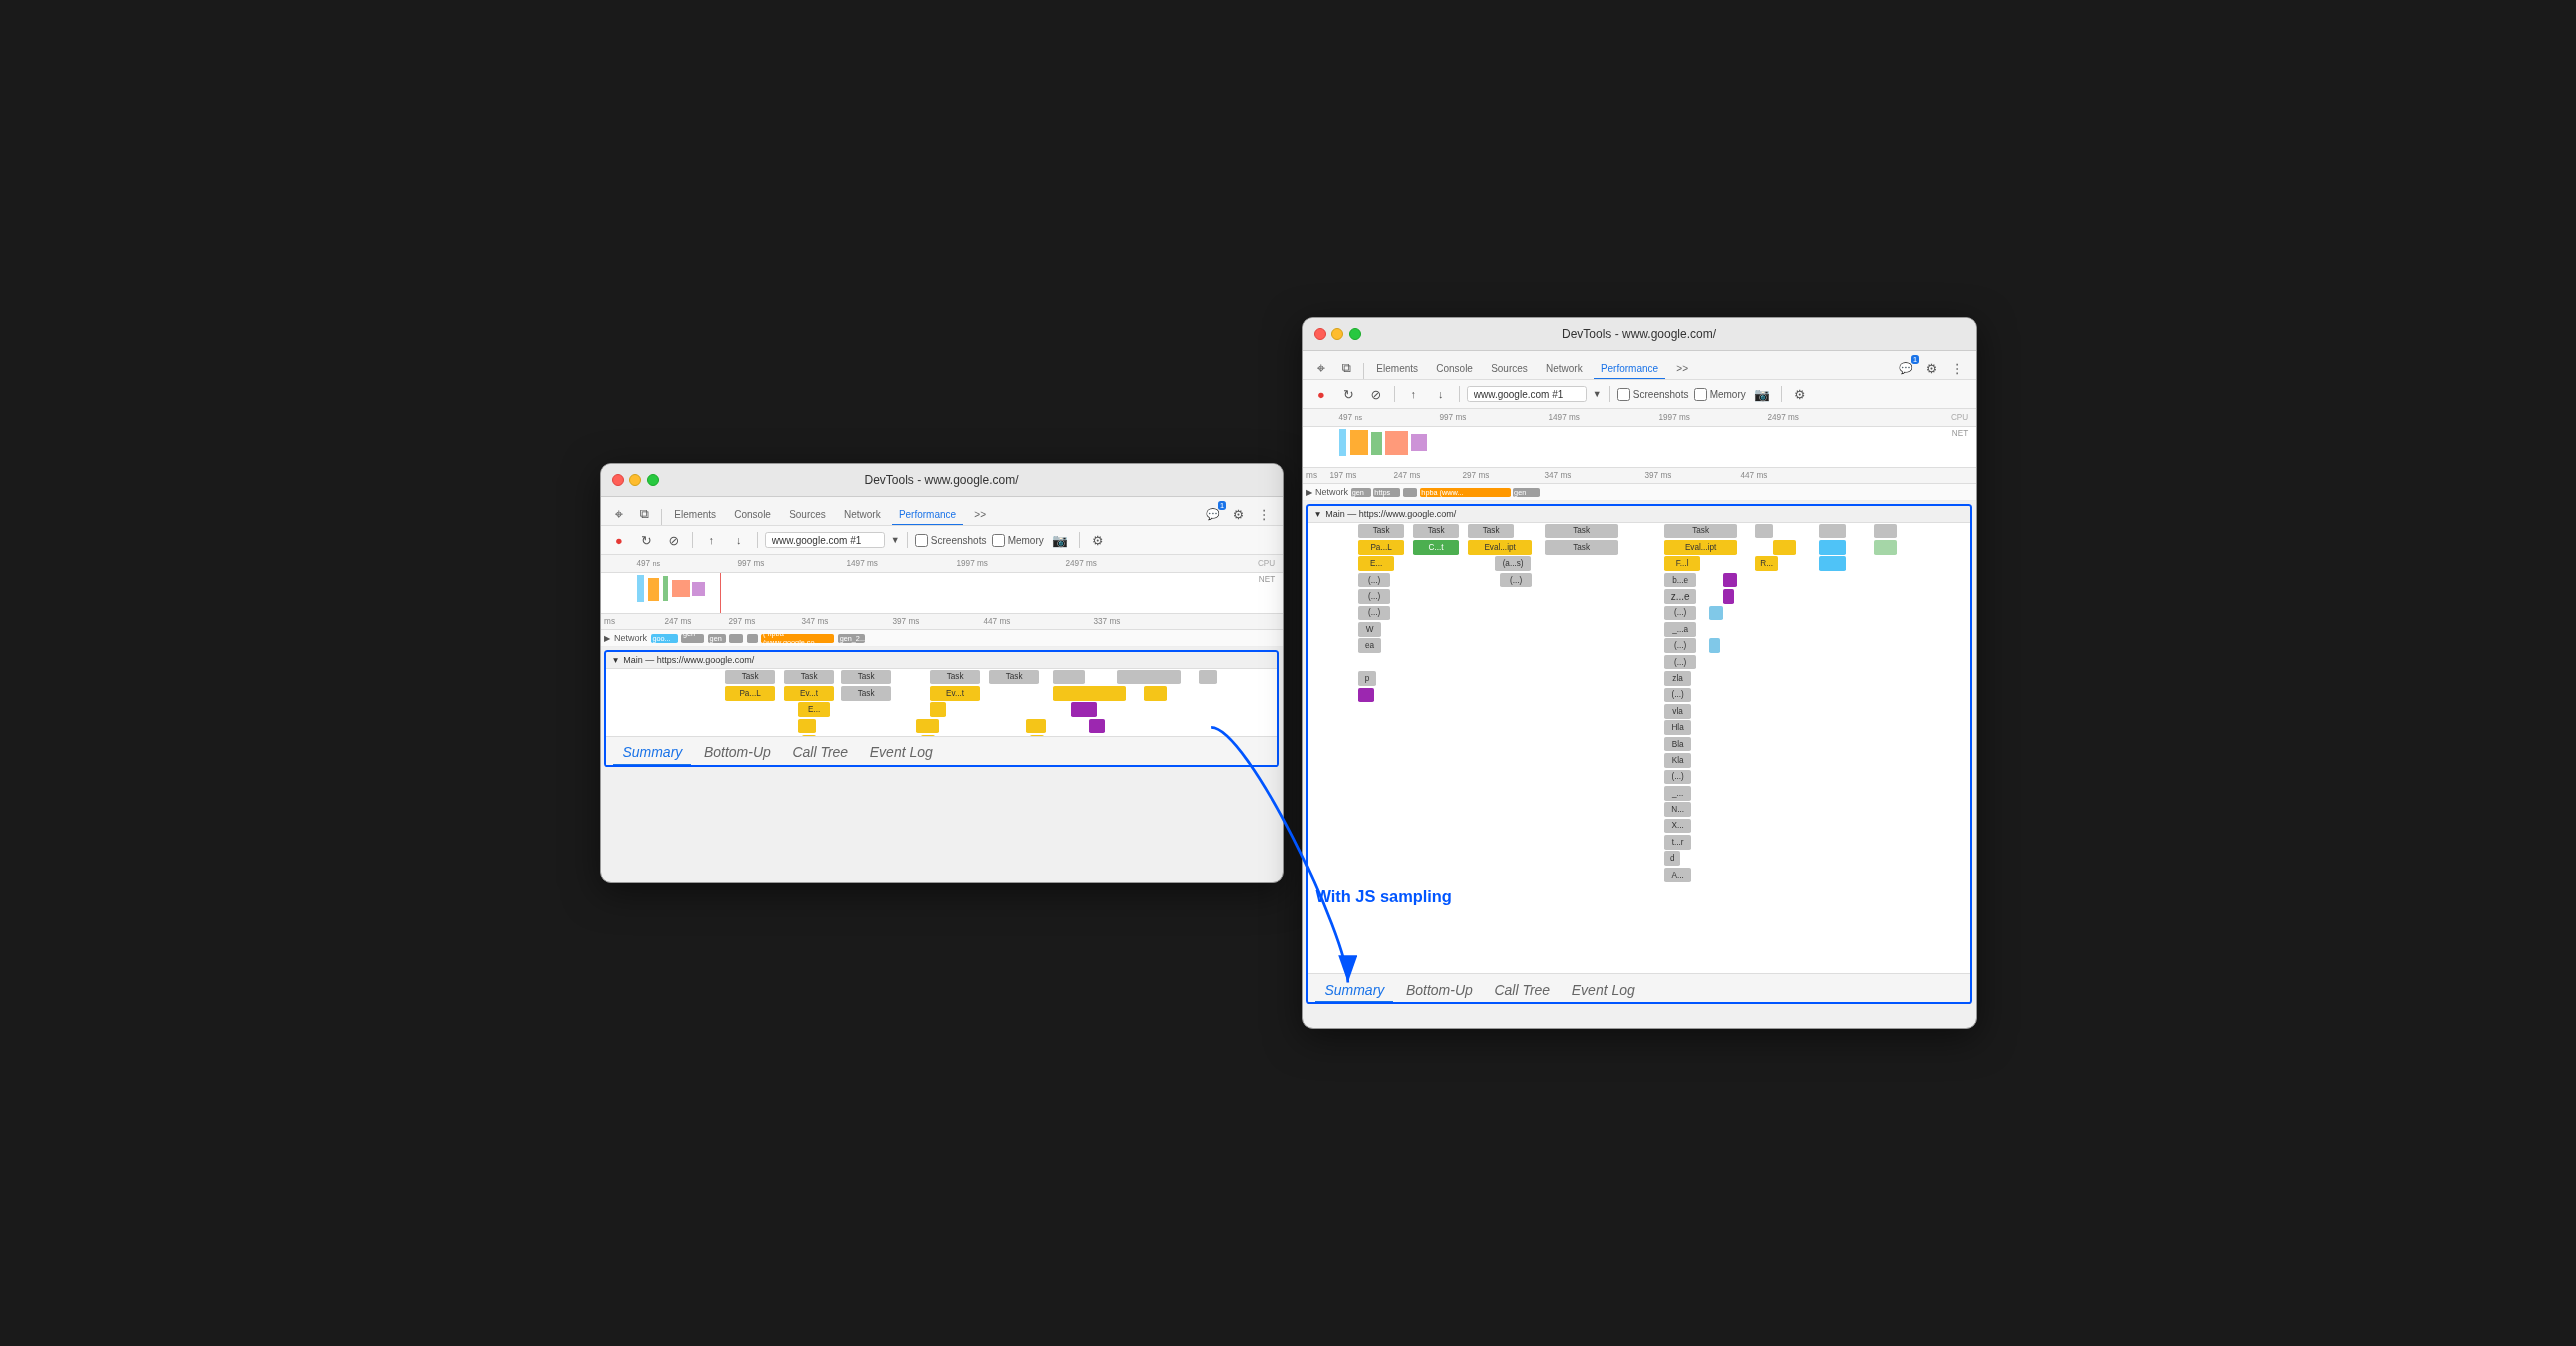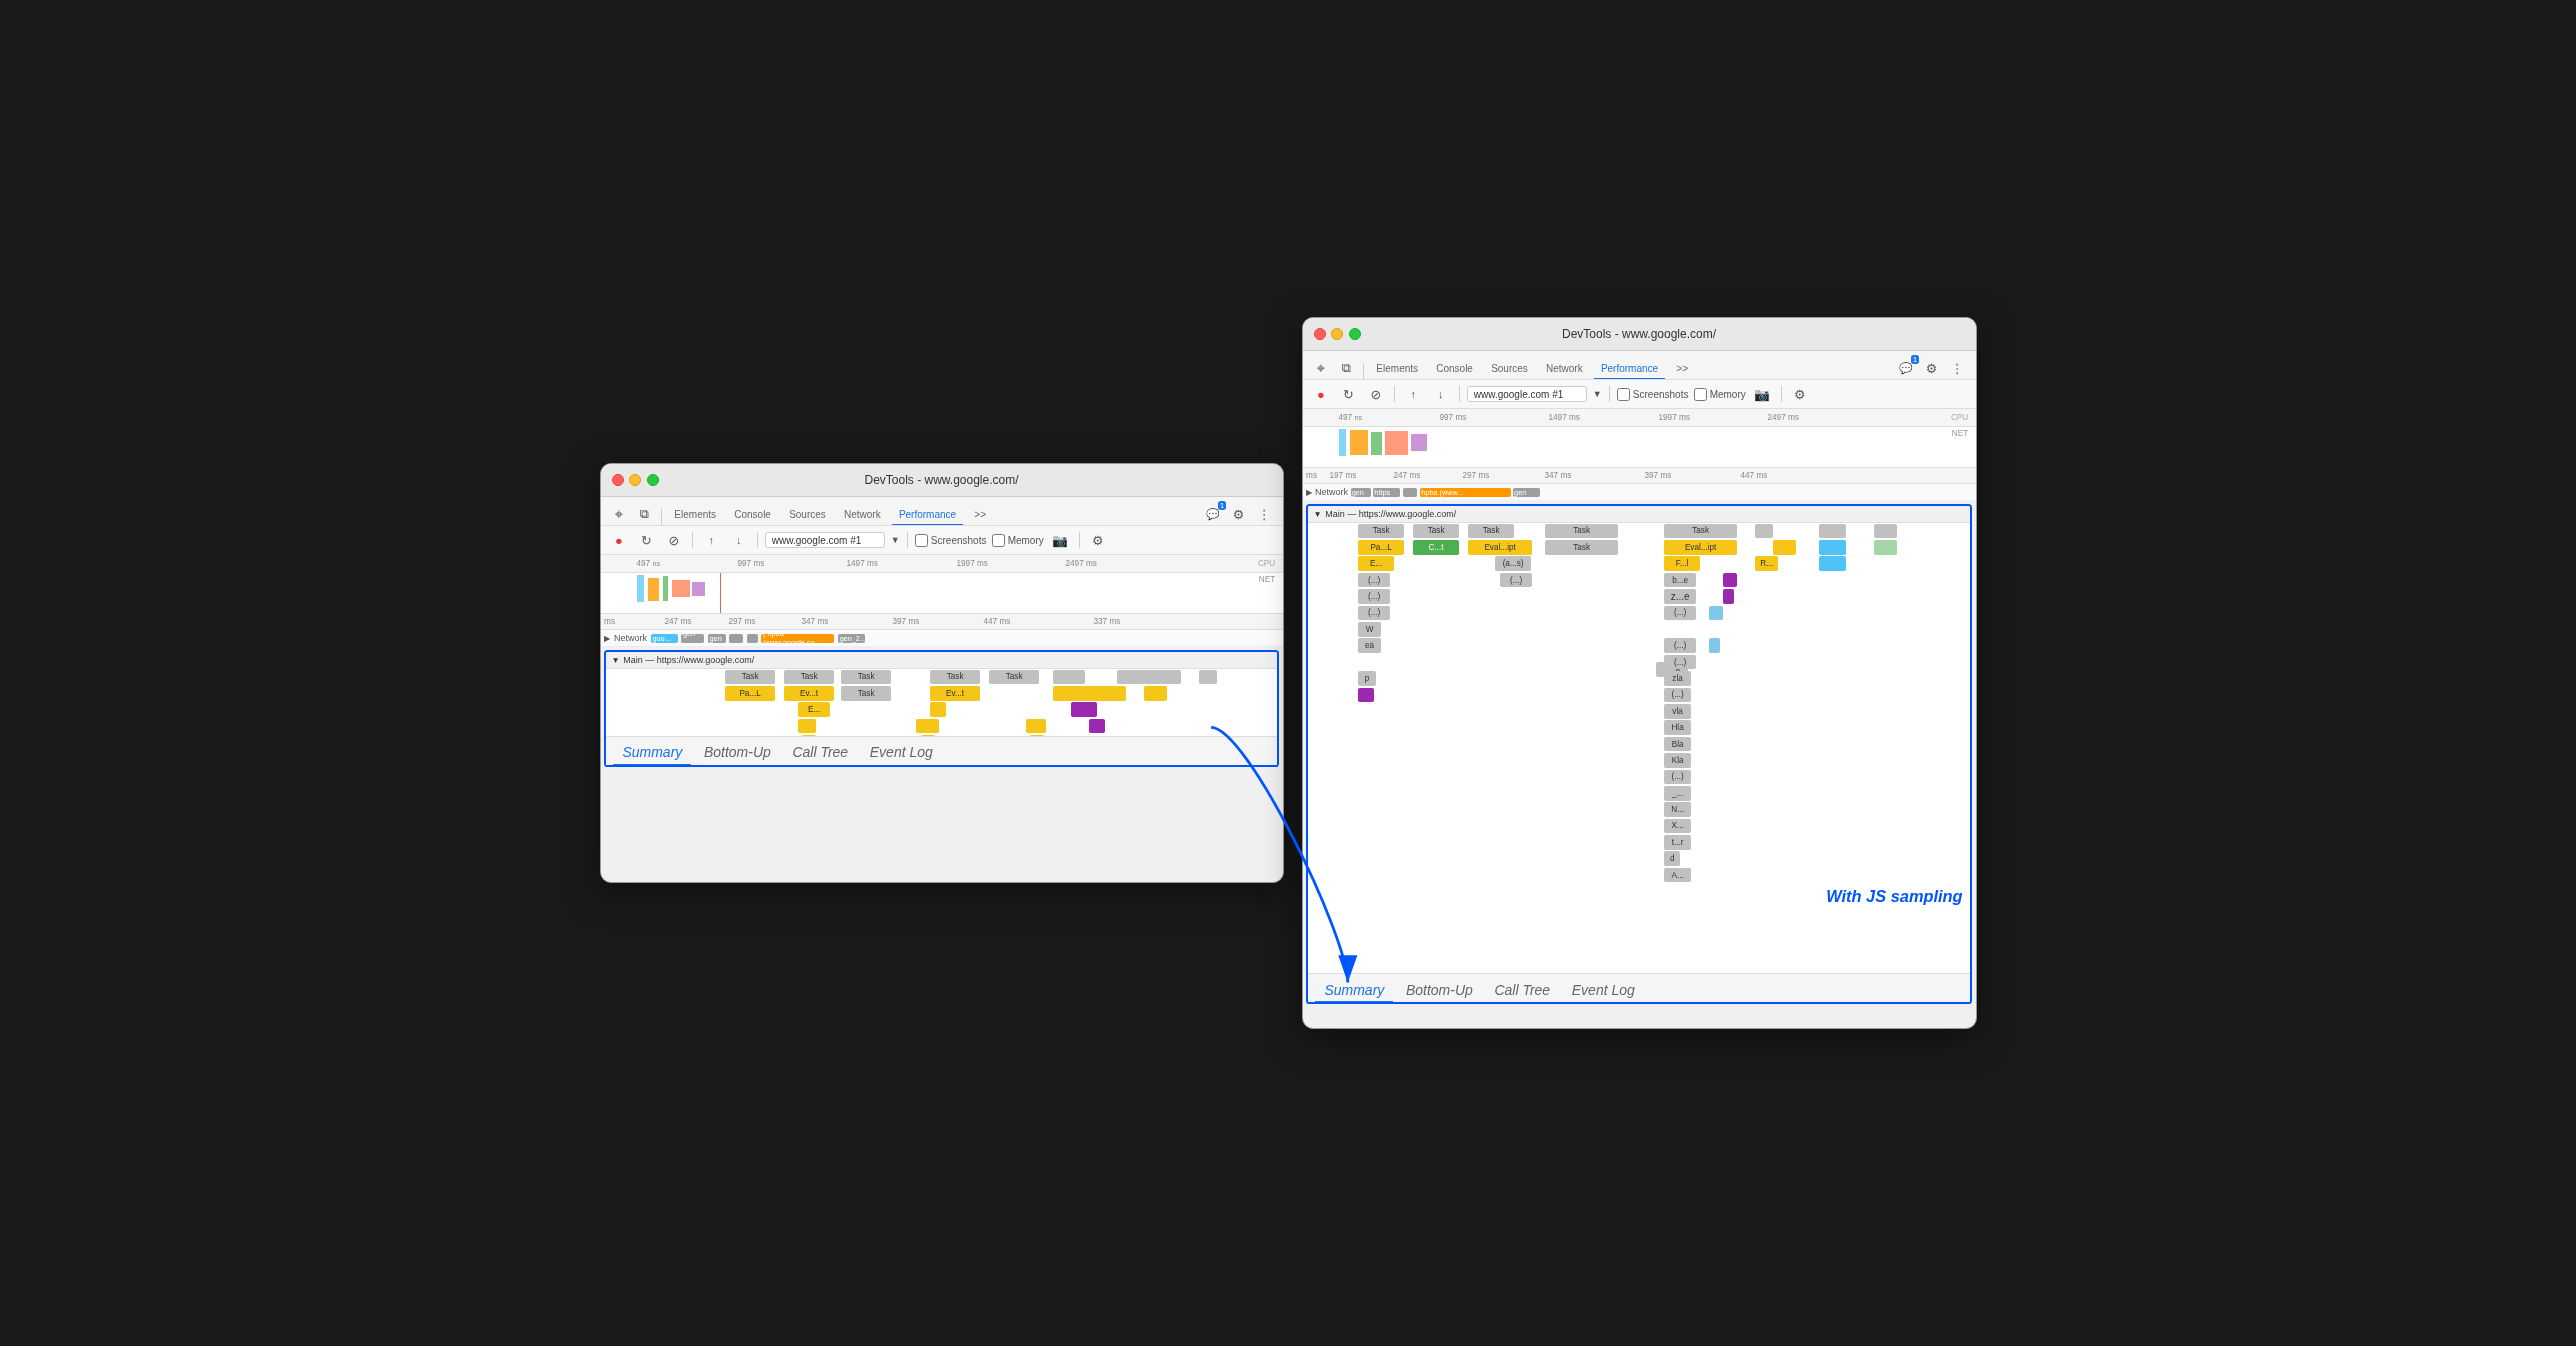--- a/index.html
+++ b/index.html
@@ -485,21 +485,21 @@
         </div>
 
         <div style="height:16.4px;position:relative;flex-shrink:0;">
           <div style="position:absolute;left:50px;width:32px;height:14.6px;background:#c0c0c0;border-radius:1.8px;top:0.9px;display:flex;align-items:center;justify-content:center;font-size:8.2px;color:#333;">(...)</div>
           <div style="position:absolute;left:356px;width:32px;height:14.6px;background:#c0c0c0;border-radius:1.8px;top:0.9px;display:flex;align-items:center;justify-content:center;font-size:8.2px;color:#333;">(...)</div>
           <div style="position:absolute;left:401px;width:13.7px;height:14.6px;background:#80c8e8;border-radius:1.8px;top:0.9px;"></div>
         </div>
 
         <div style="height:16.4px;position:relative;flex-shrink:0;">
           <div style="position:absolute;left:50px;width:23px;height:14.6px;background:#c0c0c0;border-radius:1.8px;top:0.9px;display:flex;align-items:center;justify-content:center;font-size:8.2px;color:#333;">W</div>
-          <div style="position:absolute;left:348px;width:32px;height:14.6px;background:#c0c0c0;border-radius:1.8px;top:0.9px;display:flex;align-items:center;justify-content:center;font-size:8.2px;color:#333;margin-top:40px;">_...a</div>
+          <div style="position:absolute;left:356px;width:32px;height:14.6px;background:#c0c0c0;border-radius:1.8px;top:0.9px;display:flex;align-items:center;justify-content:center;font-size:8.2px;color:#333;">_...a</div>
         </div>
 
         <div style="height:16.4px;position:relative;flex-shrink:0;">
           <div style="position:absolute;left:50px;width:23px;height:14.6px;background:#c0c0c0;border-radius:1.8px;top:0.9px;display:flex;align-items:center;justify-content:center;font-size:8.2px;color:#333;">ea</div>
           <div style="position:absolute;left:356px;width:32px;height:14.6px;background:#c0c0c0;border-radius:1.8px;top:0.9px;display:flex;align-items:center;justify-content:center;font-size:8.2px;color:#333;">(...)</div>
           <div style="position:absolute;left:401px;width:11px;height:14.6px;background:#80c8e8;border-radius:1.8px;top:0.9px;"></div>
         </div>
 
         <div style="height:16.4px;position:relative;flex-shrink:0;">
           <div style="position:absolute;left:356px;width:32px;height:14.6px;background:#c0c0c0;border-radius:1.8px;top:0.9px;display:flex;align-items:center;justify-content:center;font-size:8.2px;color:#333;">(...)</div>
@@ -544,21 +544,21 @@
         </div>
         <div style="height:16.4px;position:relative;flex-shrink:0;">
           <div style="position:absolute;left:356px;width:16.4px;height:14.6px;background:#c0c0c0;border-radius:1.8px;top:0.9px;display:flex;align-items:center;justify-content:center;font-size:8.2px;color:#333;">d</div>
         </div>
         <div style="height:16.4px;position:relative;flex-shrink:0;">
           <div style="position:absolute;left:356px;width:27px;height:14.6px;background:#c0c0c0;border-radius:1.8px;top:0.9px;display:flex;align-items:center;justify-content:center;font-size:8.2px;color:#333;">A...</div>
         </div>
 
         <div style="position:fixed;left:0;top:0;pointer-events:none;opacity:0;"></div>
 
-        <div style="position:sticky;bottom:12px;right:9px;text-align:right;font-size:16.4px;font-weight:900;color:#0055ff;font-style:italic;padding:3.6px 7.3px;">With JS sampling</div>
+        <div style="position:sticky;bottom:12px;right:9px;text-align:left;font-size:16.4px;font-weight:900;color:#0055ff;padding:3.6px 7.3px;">With JS sampling</div>
       </div>
 
       <div class="bottom-tabs" style="position:absolute;bottom:0;left:0;right:0;background:#f5f5f5;border-top:0.9px solid #ddd;">
         <div class="bottom-tab active">Summary</div>
         <div class="bottom-tab">Bottom-Up</div>
         <div class="bottom-tab">Call Tree</div>
         <div class="bottom-tab">Event Log</div>
       </div>
     </div>
   </div>

